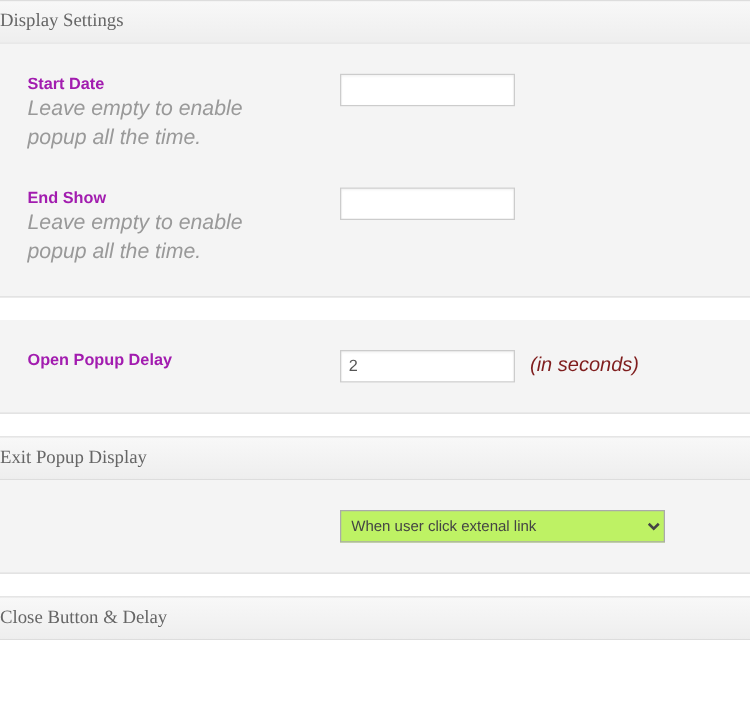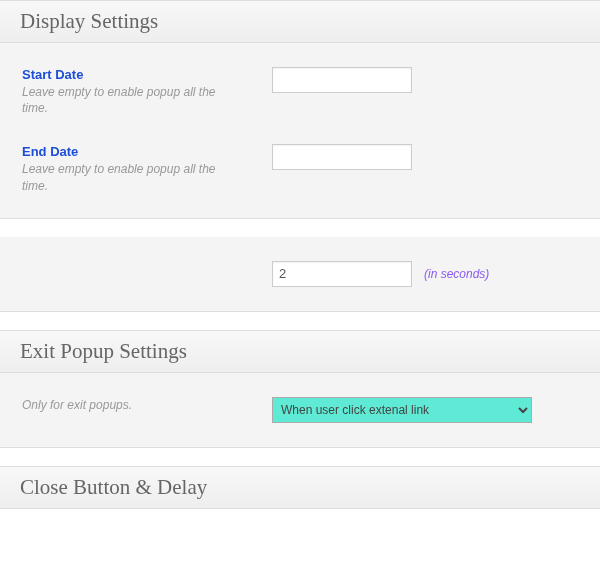--- a/index.html
+++ b/index.html
@@ -11,49 +11,49 @@
     width: 600px;
   }
   .section {
     margin-bottom: 18px;
   }
   .section-header {
     background: linear-gradient(#f8f8f8, #eeeeee);
     border: 1px solid #ddd;
     border-left: none;
     border-right: none;
-    padding: 8px 20px;
+    padding: 8px 0;
     font-family: Georgia, "Times New Roman", serif;
-    font-size: 21px;
+    font-size: 15px;
     color: #666;
   }
   .section-body {
     background: #f4f4f4;
     border-bottom: 1px solid #ddd;
     padding: 10px 0 10px 0;
   }
   .field-row {
     display: flex;
     align-items: flex-start;
     padding: 14px 22px;
   }
   .field-label-col {
     flex: 0 0 250px;
   }
   .field-label {
     font-weight: bold;
-    color: #1d4ed8;
+    color: #a21caf;
     font-size: 13px;
     display: block;
     margin-bottom: 2px;
   }
   .field-hint {
     font-style: italic;
     color: #999;
-    font-size: 12px;
+    font-size: 17px;
     display: block;
     line-height: 1.35;
     max-width: 210px;
   }
   .field-input-col {
     display: flex;
     align-items: center;
     gap: 12px;
   }
   input[type="text"] {
@@ -63,29 +63,29 @@
     background: #fff;
     padding: 3px 6px;
     font-size: 13px;
     color: #555;
     box-shadow: inset 0 1px 2px rgba(0,0,0,0.06);
   }
   select {
     width: 260px;
     height: 26px;
     border: 1px solid #aaa;
-    background: #5eead4;
+    background: #bef264;
     font-size: 12px;
     color: #444;
     padding: 0 4px;
   }
   .suffix {
     font-style: italic;
-    color: #8b5cf6;
-    font-size: 12px;
+    color: #7f1d1d;
+    font-size: 16px;
   }
 </style>
 </head>
 <body>
 
 <div class="section">
   <div class="section-header">Display Settings</div>
   <div class="section-body">
 
     <div class="field-row">
@@ -93,53 +93,53 @@
         <span class="field-label">Start Date</span>
         <span class="field-hint">Leave empty to enable popup all the time.</span>
       </div>
       <div class="field-input-col">
         <input type="text" value="" style="">
       </div>
     </div>
 
     <div class="field-row">
       <div class="field-label-col">
-        <span class="field-label">End Date</span>
+        <span class="field-label">End Show</span>
         <span class="field-hint">Leave empty to enable popup all the time.</span>
       </div>
       <div class="field-input-col">
         <input type="text" value="" style="">
       </div>
     </div>
 
   </div>
 </div>
 
 <div class="section">
   <div class="section-body">
 
     <div class="field-row">
       <div class="field-label-col">
+        <span class="field-label">Open Popup Delay</span>
       </div>
       <div class="field-input-col">
         <input type="text" value="2" style="">
         <span class="suffix">(in seconds)</span>
       </div>
     </div>
 
   </div>
 </div>
 
 <div class="section">
-  <div class="section-header">Exit Popup Settings</div>
+  <div class="section-header">Exit Popup Display</div>
   <div class="section-body">
 
     <div class="field-row">
       <div class="field-label-col">
-        <span class="field-hint">Only for exit popups.</span>
       </div>
       <div class="field-input-col">
         <select>
           <option>When user click extenal link</option>
         </select>
       </div>
     </div>
 
   </div>
 </div>

